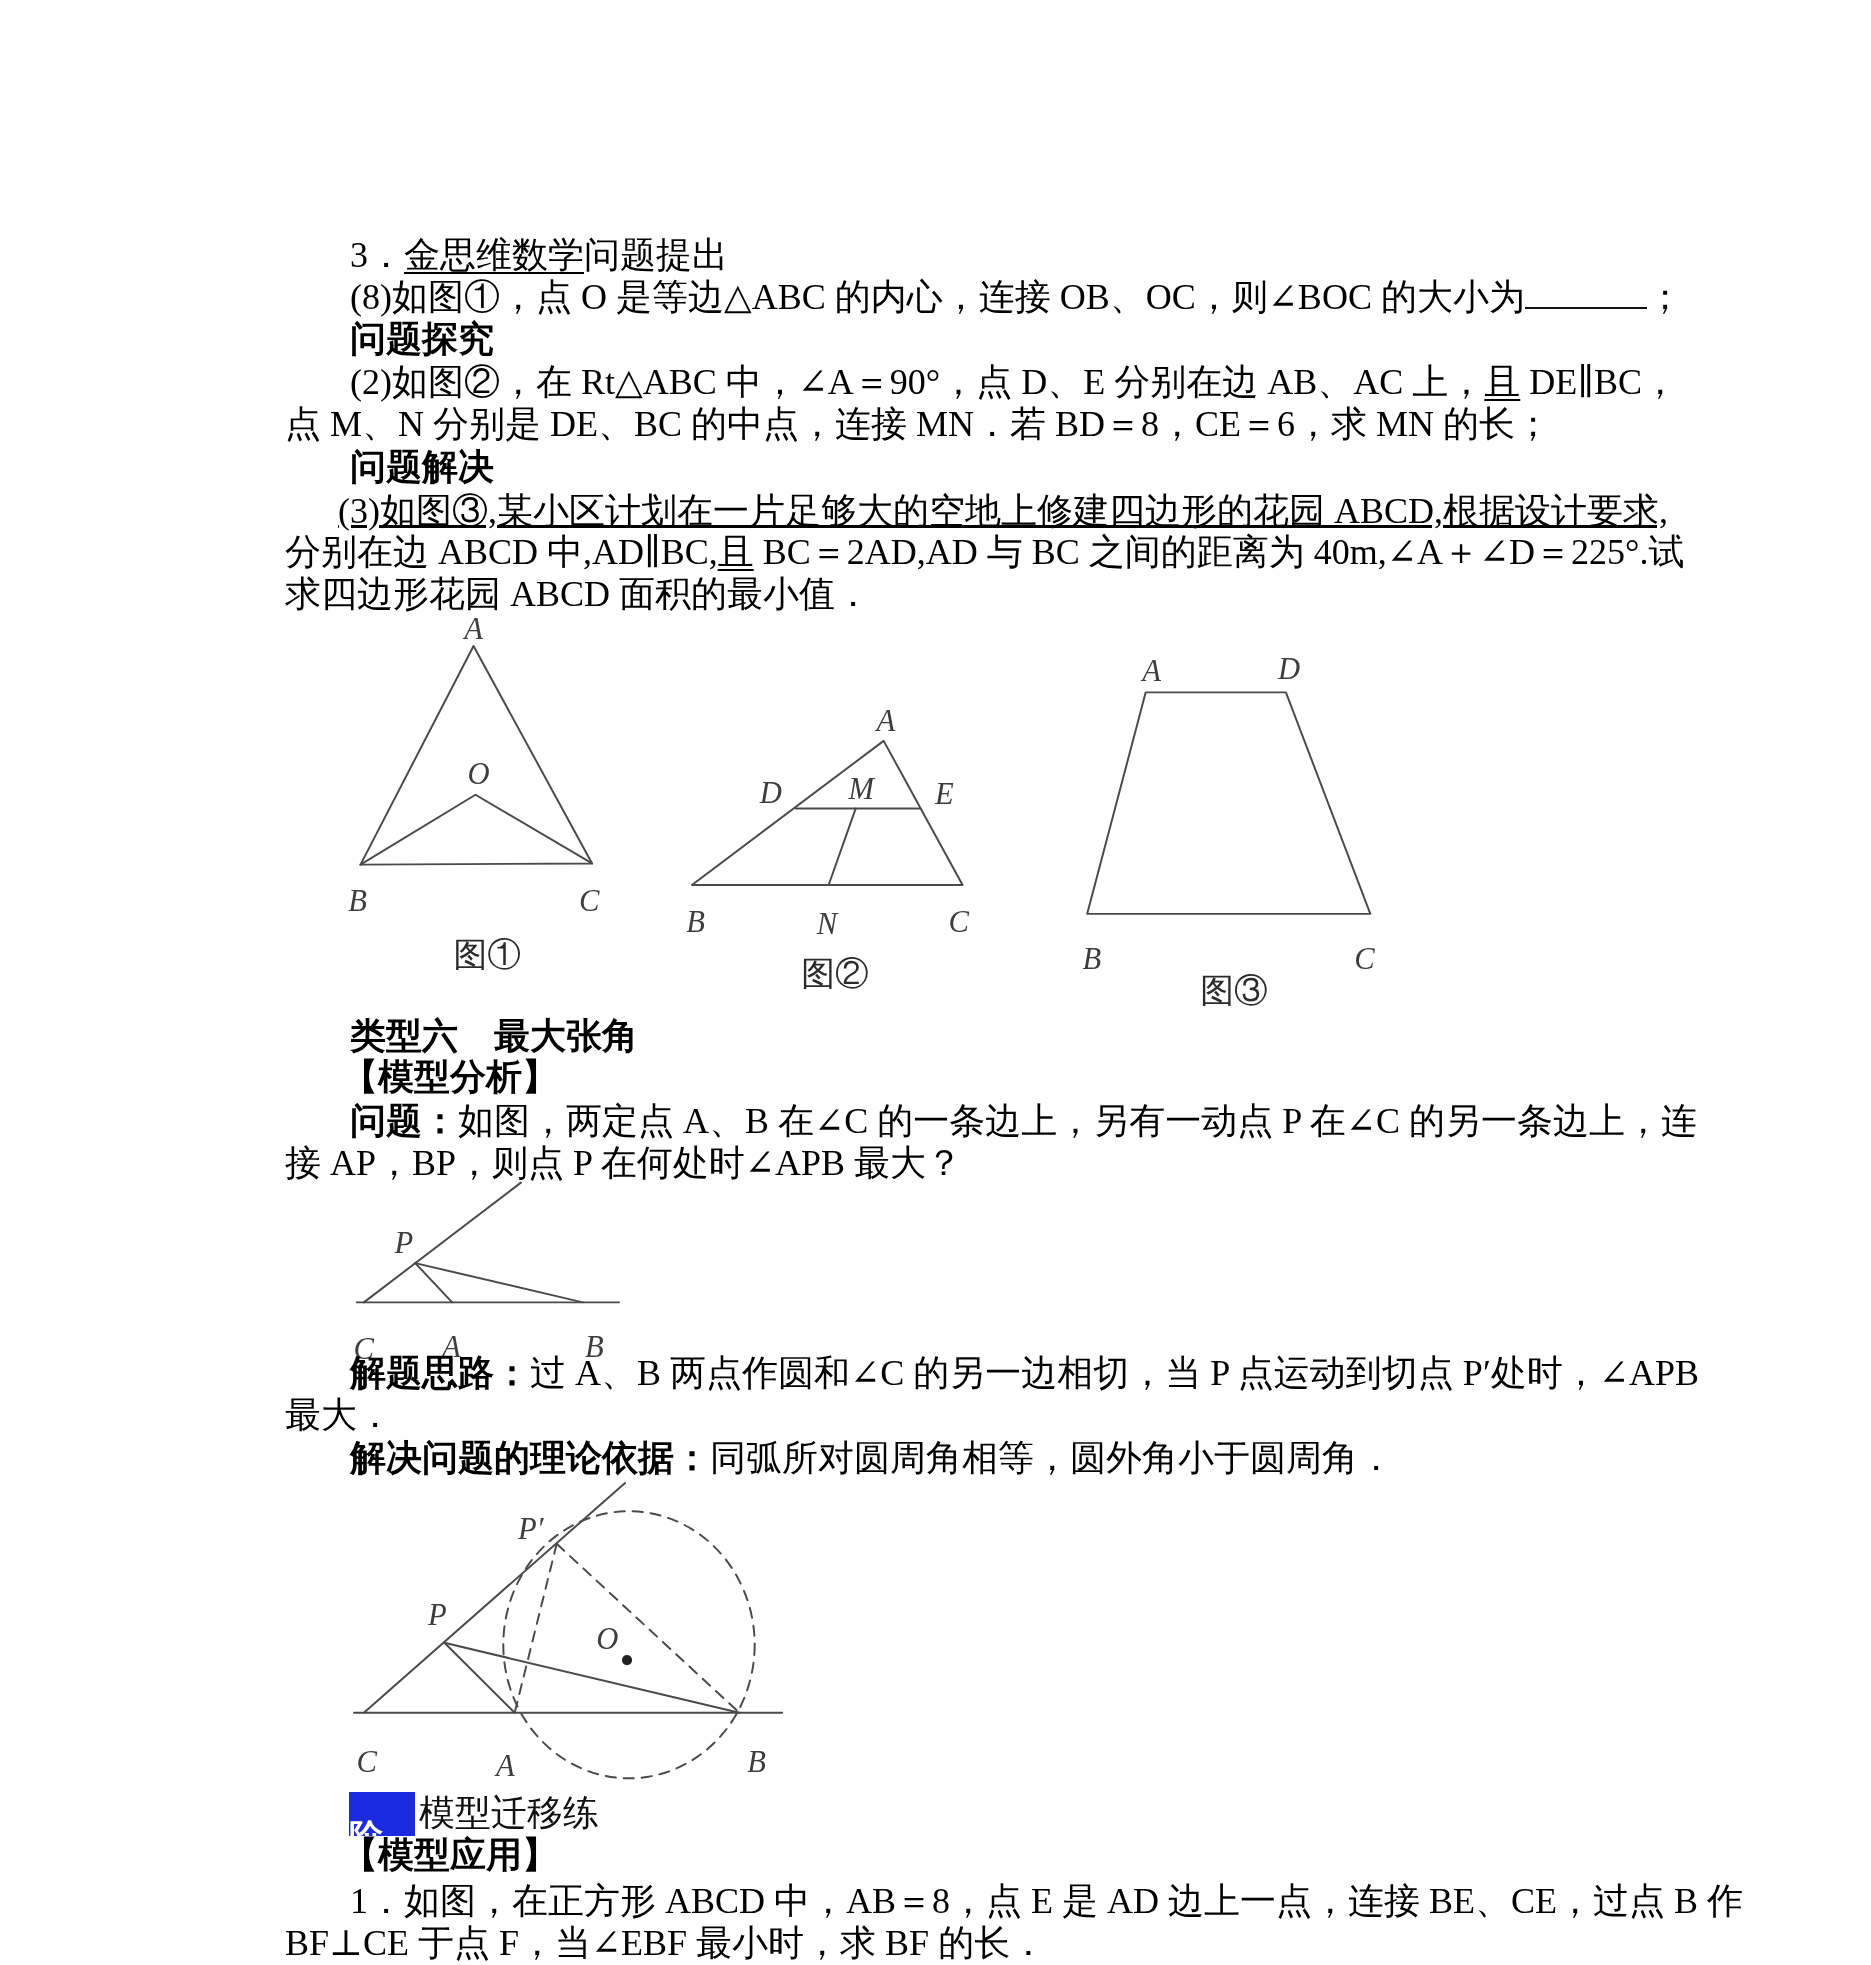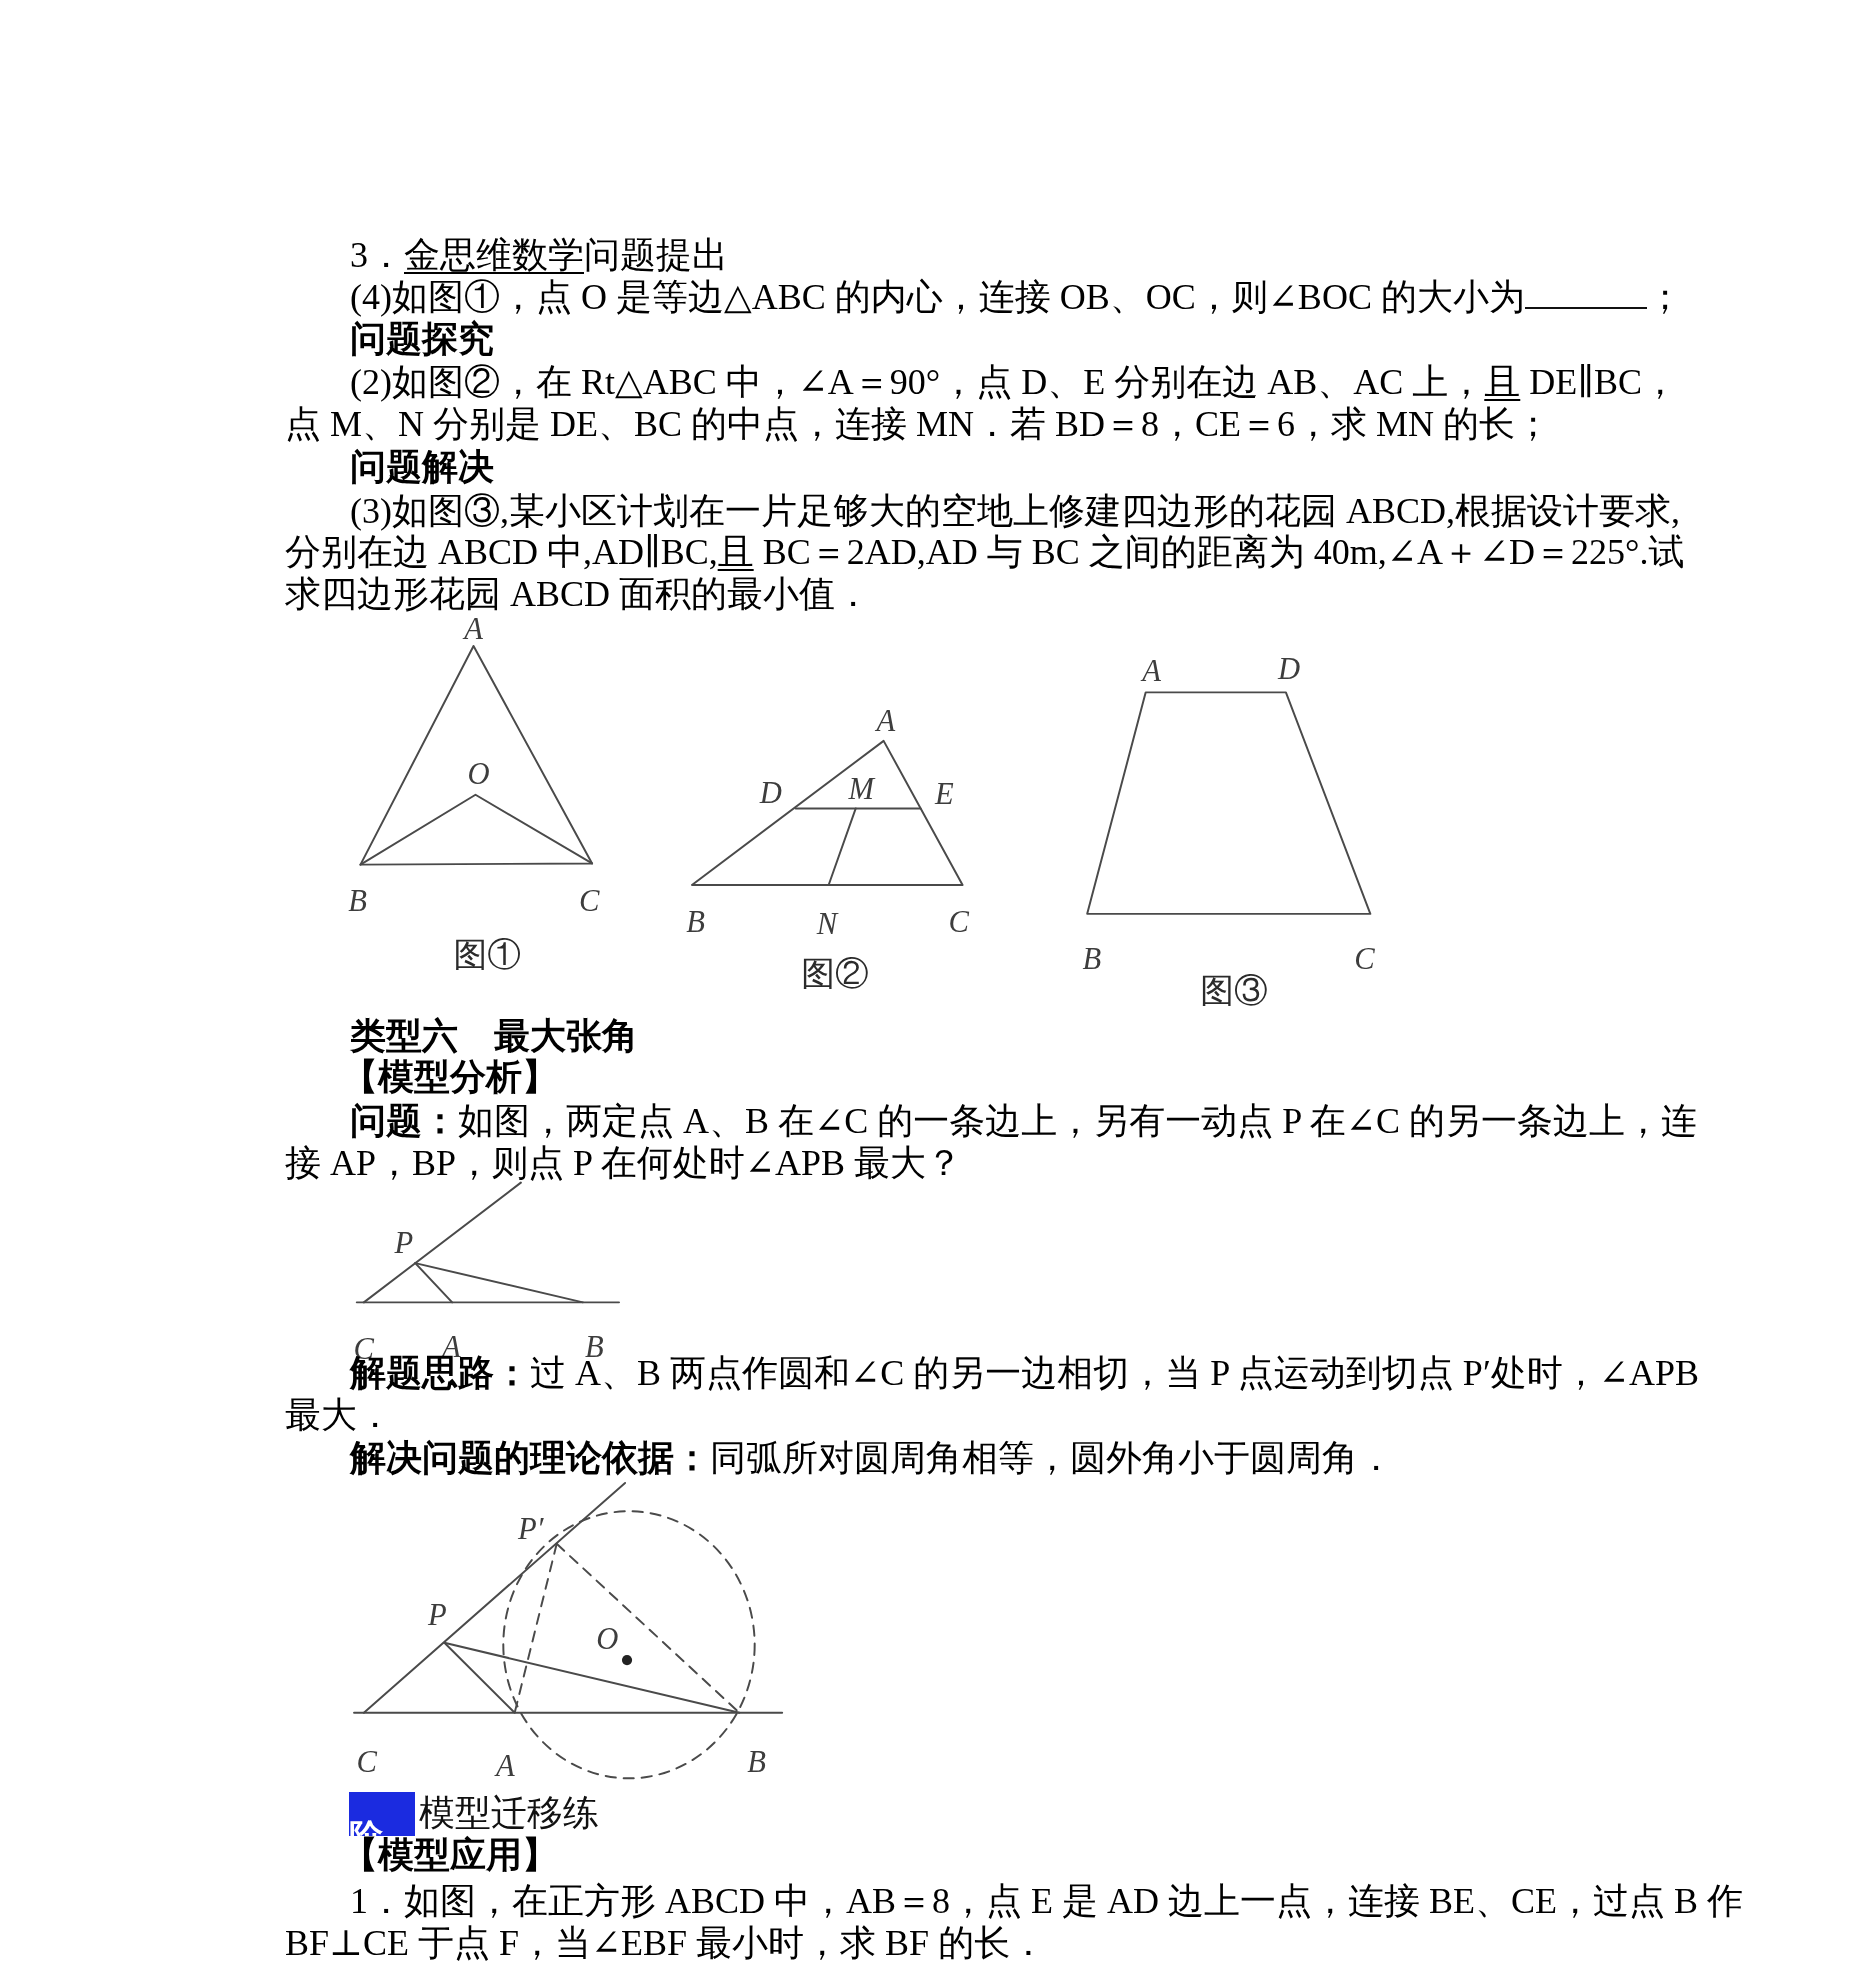--- a/index.html
+++ b/index.html
@@ -54,31 +54,31 @@
   }
   .fig .dash{stroke-dasharray:26 20;}
 </style>
 </head>
 <body>
 
 <div class="page">
 
   <div class="line" style="left:350px;top:234px;"><span>3．</span><span class="u">金思维数学</span><span>问题提出</span></div>
 
-  <div class="line" style="left:350px;top:276px;"><span>(4)如图①，点 O 是等边△ABC 的内心，连接 OB、OC，则∠BOC 的大小为</span><span class="blank"></span><span>；</span></div>
+  <div class="line" style="left:350px;top:276px;"><span>(8)如图①，点 O 是等边△ABC 的内心，连接 OB、OC，则∠BOC 的大小为</span><span class="blank"></span><span>；</span></div>
 
   <div class="line b" style="left:350px;top:318px;">问题探究</div>
 
   <div class="line" style="left:350px;top:361px;"><span>(2)如图②，在 Rt△ABC 中，∠A＝90°，点 D、E 分别在边 AB、AC 上，</span><span class="u">且</span><span> DE∥BC，</span></div>
 
   <div class="line" style="left:285px;top:403px;">点 M、N 分别是 DE、BC 的中点，连接 MN．若 BD＝8，CE＝6，求 MN 的长；</div>
 
   <div class="line b" style="left:350px;top:446px;">问题解决</div>
 
-  <div class="line" style="left:350px;top:490px;">(3)如图③,某小区计划在一片足够大的空地上修建四边形的花园 ABCD,根据设计要求,</div>
+  <div class="line" style="left:338px;top:490px;text-decoration:underline;">(3)如图③,某小区计划在一片足够大的空地上修建四边形的花园 ABCD,根据设计要求,</div>
 
   <div class="line" style="left:285px;top:531px;"><span>分别在边 ABCD 中,AD∥BC,</span><span class="u">且</span><span> BC＝2AD,AD 与 BC 之间的距离为 40m,∠A＋∠D＝225°.试</span></div>
 
   <div class="line" style="left:285px;top:573px;">求四边形花园 ABCD 面积的最小值．</div>
 
   <svg class="fig" style="left:326px;top:613px;" width="299" height="369" viewBox="830 1560 760 940">
     <path d="M1205,1644 L917,2201 L1507,2198 Z"></path>
     <path d="M917,2201 L1210,2023 L1507,2198"></path>
     <text x="1205" y="1625" text-anchor="middle">A</text>
     <text x="1218" y="1995" text-anchor="middle">O</text>

